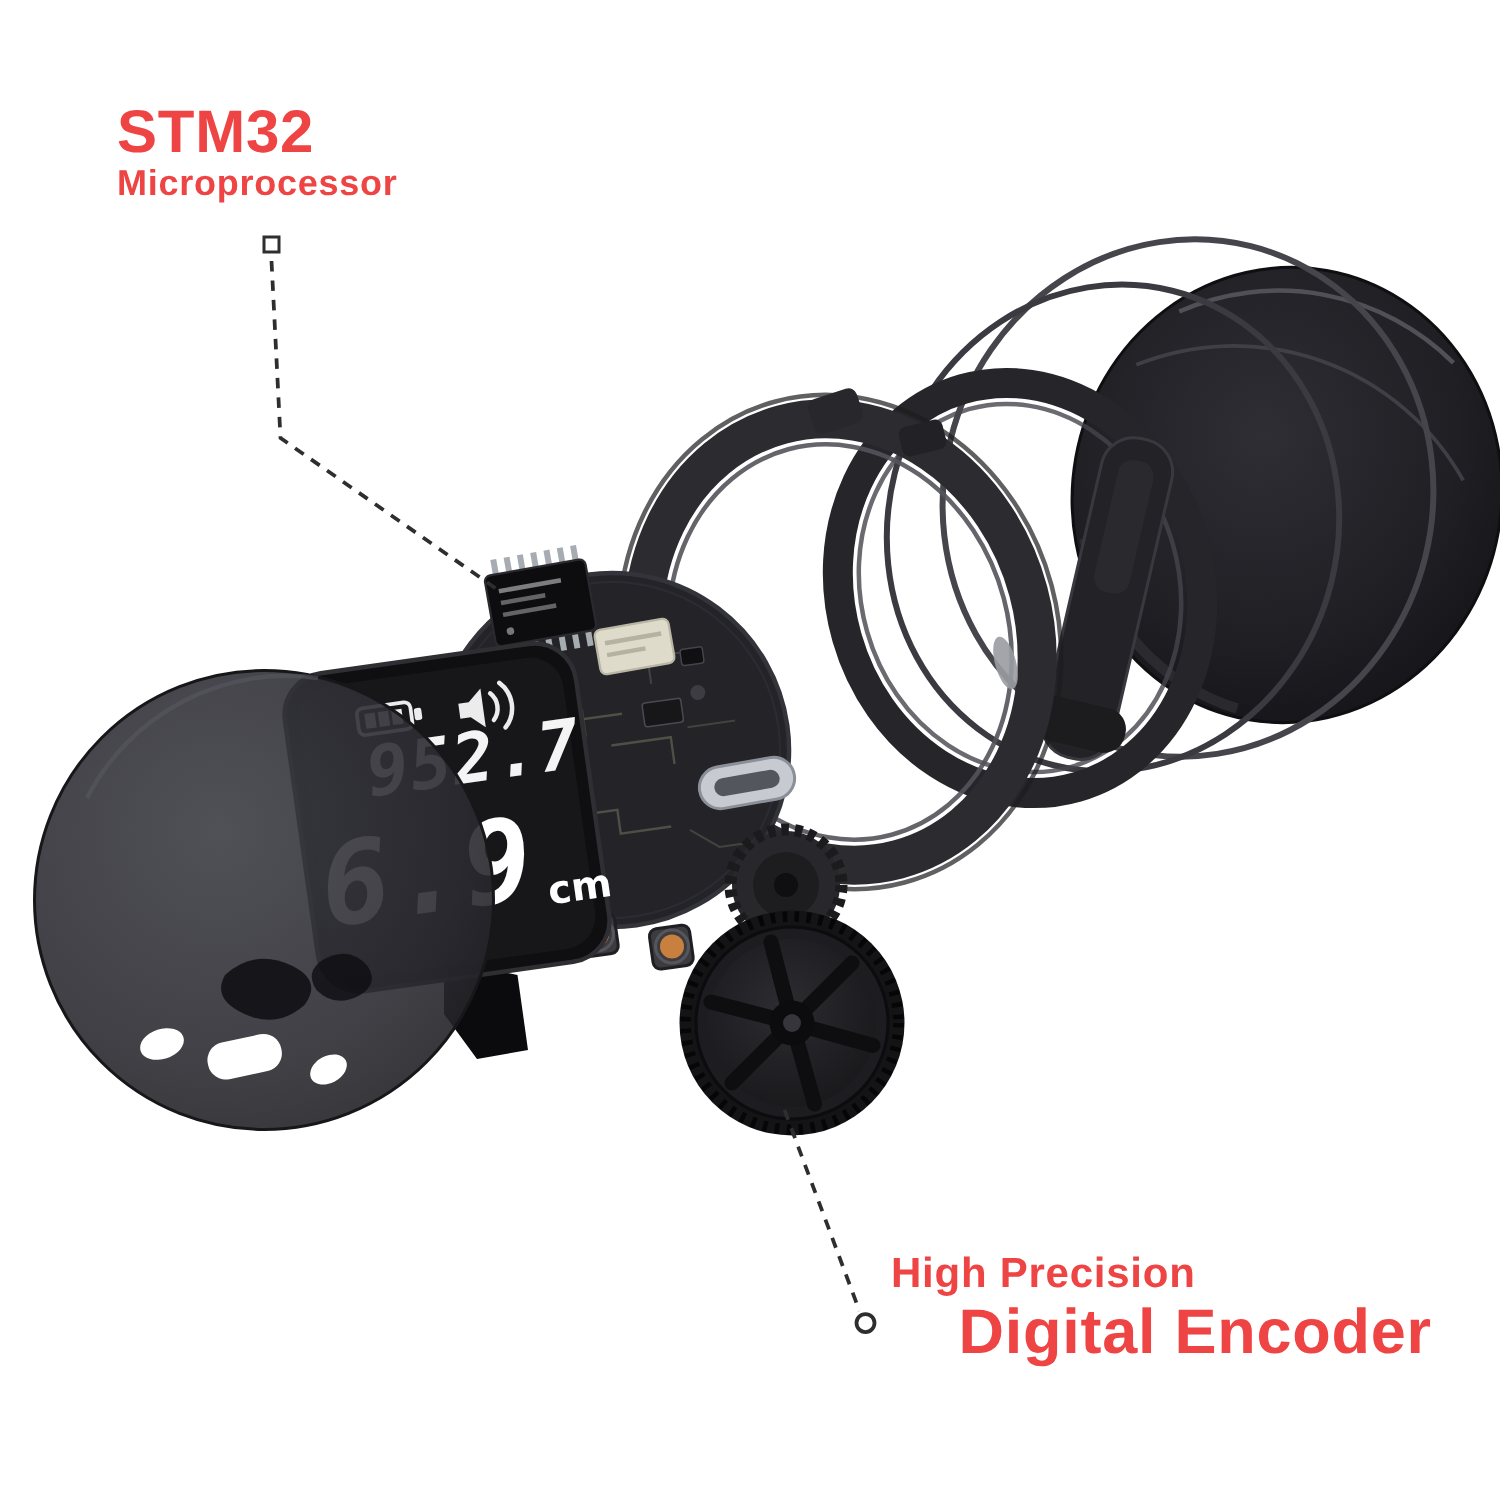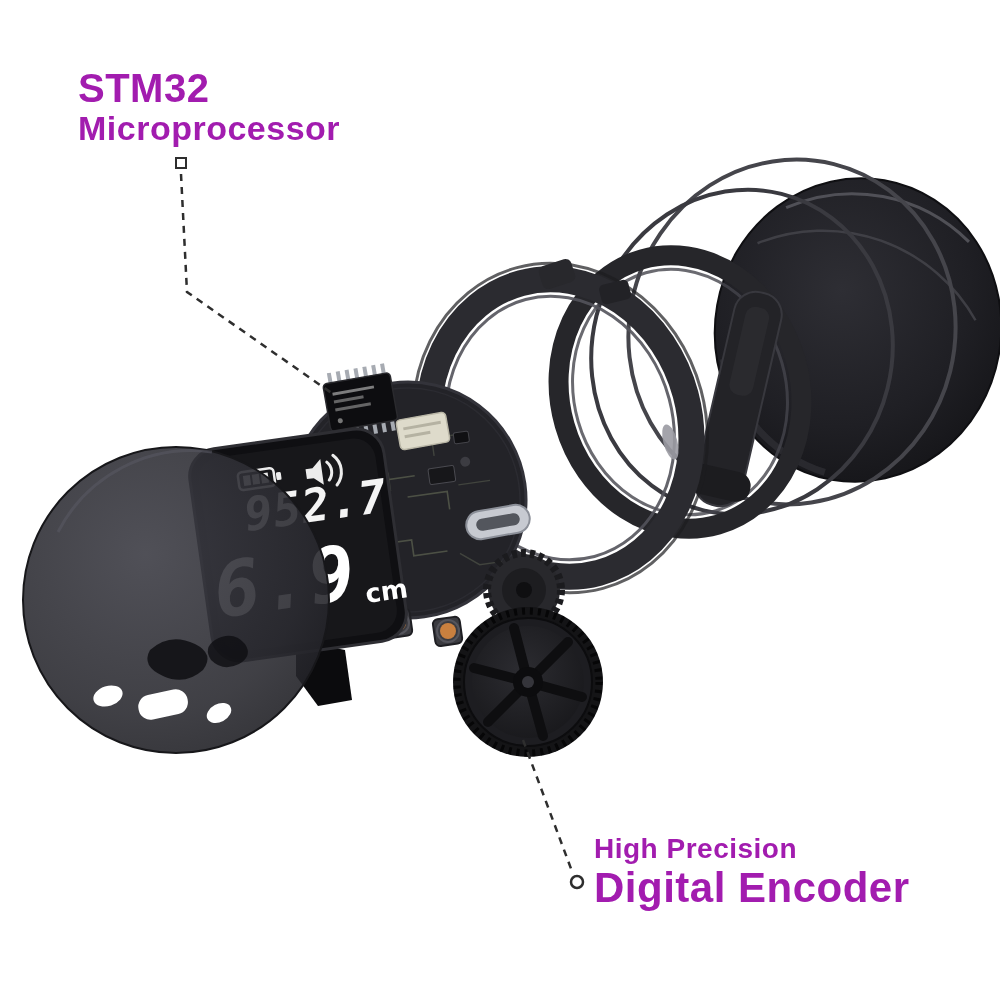--- a/index.html
+++ b/index.html
@@ -1,25 +1,25 @@
 <!DOCTYPE html>
 <html><head>
 <meta charset="utf-8">
 <style>
   html,body{margin:0;padding:0;background:#ffffff;}
   .stage{position:relative;width:1000px;height:1000px;background:#ffffff;overflow:hidden;
          font-family:"Liberation Sans", sans-serif;}
   .scene{position:absolute;left:0;top:0;}
-  .label{position:absolute;color:#a21caf;font-weight:700;line-height:1.1;letter-spacing:0.5px;}
+  .label{position:absolute;color:#ef4444;font-weight:700;line-height:1.1;letter-spacing:0.5px;}
   .label-top{left:78px;top:66px;}
   .label-top .l1{font-size:40px;}
-  .label-top .l2{font-size:34px;}
+  .label-top .l2{font-size:24px;}
   .label-bottom{left:594px;top:834px;}
   .label-bottom .l1{font-size:28px;}
-  .label-bottom .l2{font-size:42px;}
+  .label-bottom .l2{font-size:42px;margin-left:45px;}
 </style>
 </head>
 <body>
 
 <div class="stage">
 
   <svg class="scene" width="1000" height="1000" viewBox="0 0 1000 1000">
     <defs>
       <radialGradient id="gCover" cx="40%" cy="35%" r="75%">
         <stop offset="0%" stop-color="#3d3d45"></stop>

